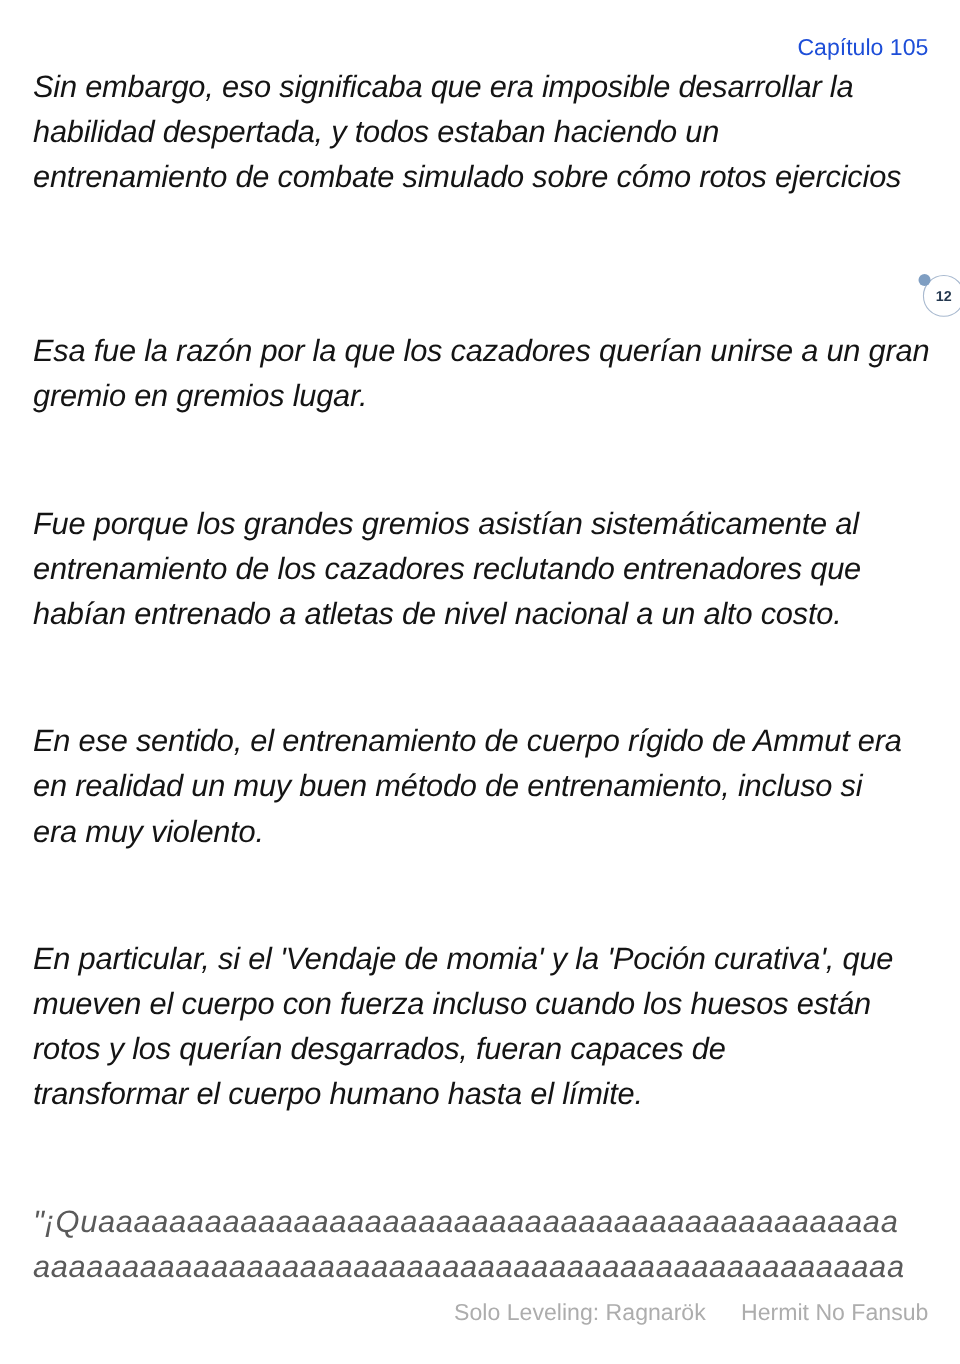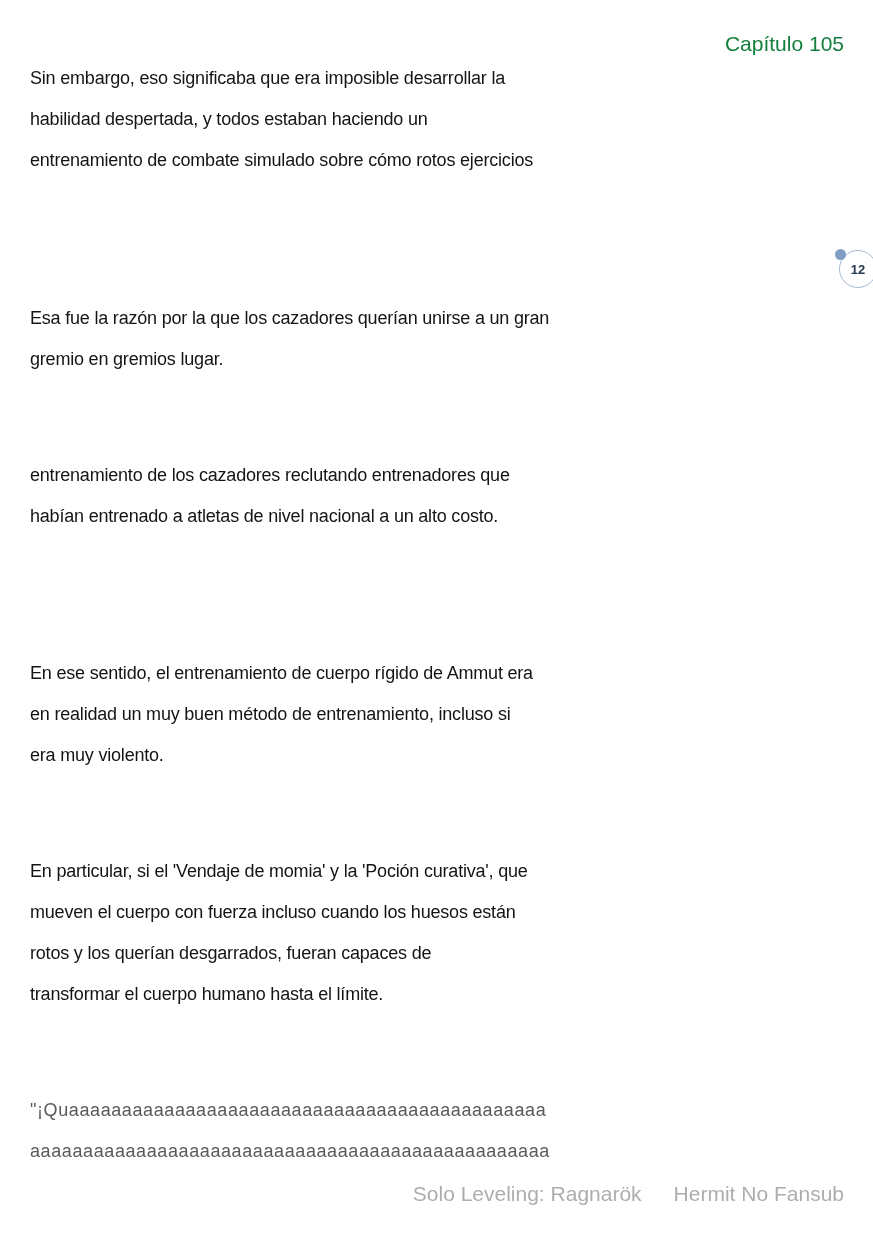--- a/index.html
+++ b/index.html
@@ -1,20 +1,20 @@
 <!DOCTYPE html>
 <html><head>
 <meta charset="utf-8">
 <style>
   html, body { margin:0; padding:0; background:#ffffff; }
   body { width:873px; height:1240px; position:relative; overflow:hidden;
          font-family:"Liberation Sans", "DejaVu Sans", sans-serif; }
-  .header { position:absolute; top:32px; right:29px; font-size:21px; color:#15803d; }
+  .header { position:absolute; top:32px; right:29px; font-size:21px; color:#1d4ed8; }
   .para { position:absolute; left:30px; width:830px; }
-  .line { display:block; white-space:nowrap; font-size:18px; line-height:41px; color:#141414; letter-spacing:-0.2px; }
+  .line { display:block; white-space:nowrap; font-size:28px; line-height:41px; color:#141414; letter-spacing:-0.2px;font-style:italic; }
   .para.shout .line { color:#5a5a5a; letter-spacing:0.6px; }
   .badge { position:absolute; left:839px; top:250px; width:38px; height:38px; border-radius:50%;
            border:1.5px solid #a8b9cf; box-sizing:border-box; display:flex; align-items:center;
            justify-content:center; font-size:13px; font-weight:bold; color:#24384f; cursor:pointer; }
   .badge-dot { position:absolute; left:-5px; top:-2px; width:11px; height:11px; border-radius:50%; background:#7f9ec2; }
   .footer { position:absolute; top:1182px; right:29px; font-size:21px; color:#adadad; display:flex; gap:32px; }
 </style>
 </head>
 <body>
 
@@ -30,20 +30,21 @@
   <span class="badge-dot"></span>
   <span>12</span>
 </div>
 
 <div class="para" style="top:298px">
   <span class="line">Esa fue la razón por la que los cazadores querían unirse a un gran</span>
   <span class="line">gremio en gremios lugar.</span>
 </div>
 
 <div class="para" style="top:455px">
+  <span class="line">Fue porque los grandes gremios asistían sistemáticamente al</span>
   <span class="line">entrenamiento de los cazadores reclutando entrenadores que</span>
   <span class="line">habían entrenado a atletas de nivel nacional a un alto costo.</span>
 </div>
 
 <div class="para" style="top:653px">
   <span class="line">En ese sentido, el entrenamiento de cuerpo rígido de Ammut era</span>
   <span class="line">en realidad un muy buen método de entrenamiento, incluso si</span>
   <span class="line">era muy violento.</span>
 </div>
 

